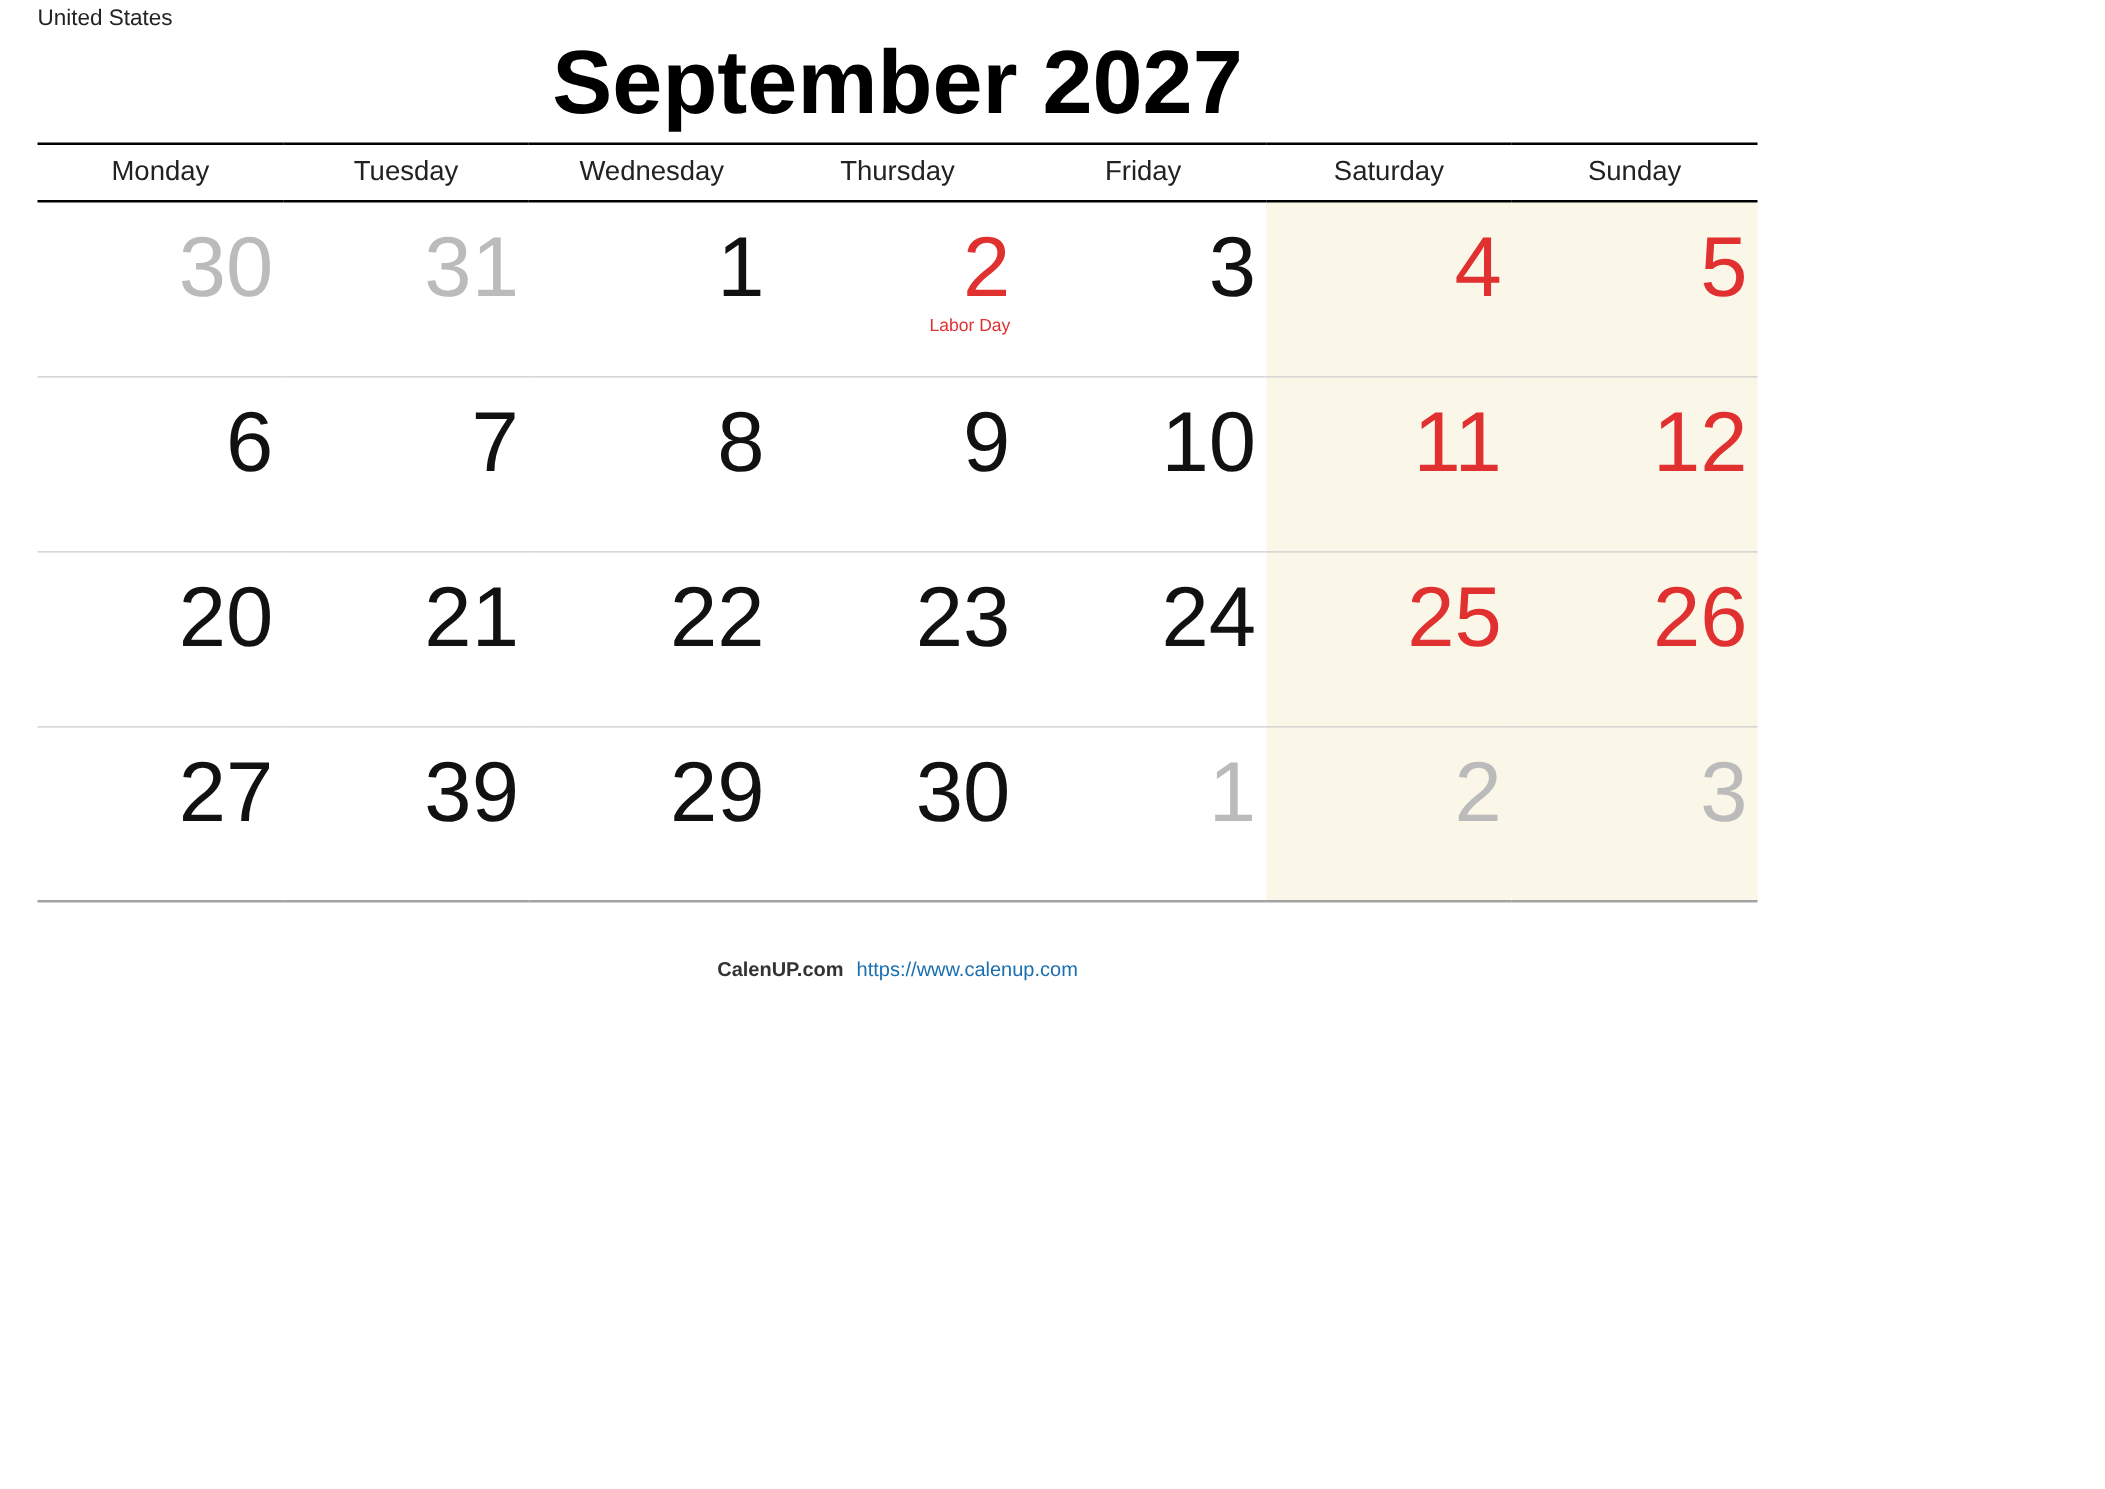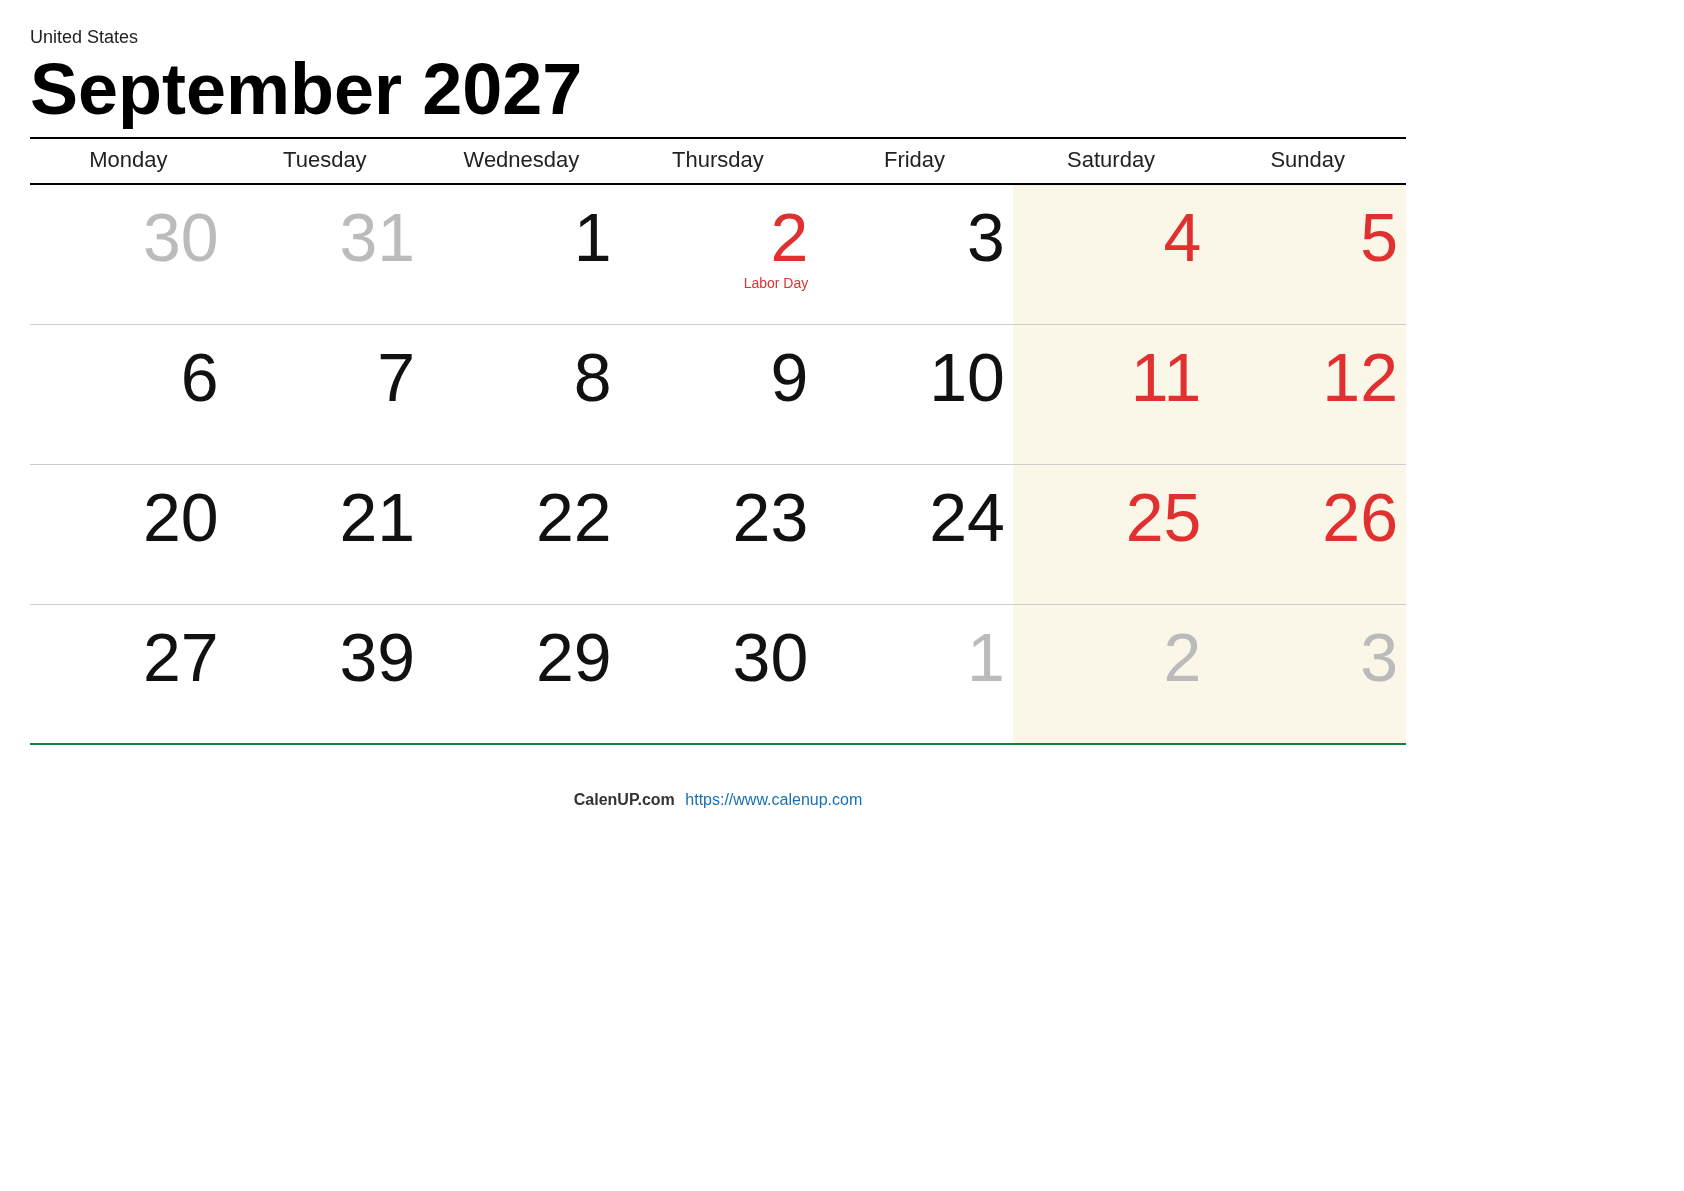--- a/index.html
+++ b/index.html
@@ -5,31 +5,32 @@
     * { margin: 0; padding: 0; box-sizing: border-box; }
 
     body {
       background: #fff;
       font-family: Arial, Helvetica, sans-serif;
       width: 1684px;
       min-height: 1191px;
     }
 
     .calendar-container {
-      padding: 27px 30px 20px 30px;
+      padding: 4px 30px 20px 30px;
       width: 1436px;
     }
 
     .country-label {
       font-size: 18px;
       color: #222;
       margin-bottom: 2px;
     }
 
     .calendar-title {
+      text-align: center;
       font-size: 72px;
       font-weight: 900;
       color: #000;
       margin-bottom: 8px;
       line-height: 1.1;
     }
 
     .calendar-table {
       width: 100%;
       border-collapse: collapse;
@@ -42,21 +43,21 @@
       color: #222;
       padding: 8px 0 10px 0;
       border-bottom: 2.5px solid #000;
     }
 
     .calendar-table tbody tr {
       border-bottom: 1.5px solid #ccc;
     }
 
     .calendar-table tbody tr:last-child {
-      border-bottom: 2px solid #15803d;
+      border-bottom: 2px solid #a3a3a3;
     }
 
     .day-cell {
       text-align: right;
       vertical-align: top;
       padding: 18px 8px 18px 8px;
       font-size: 68px;
       font-weight: 400;
       color: #111;
       height: 140px;

